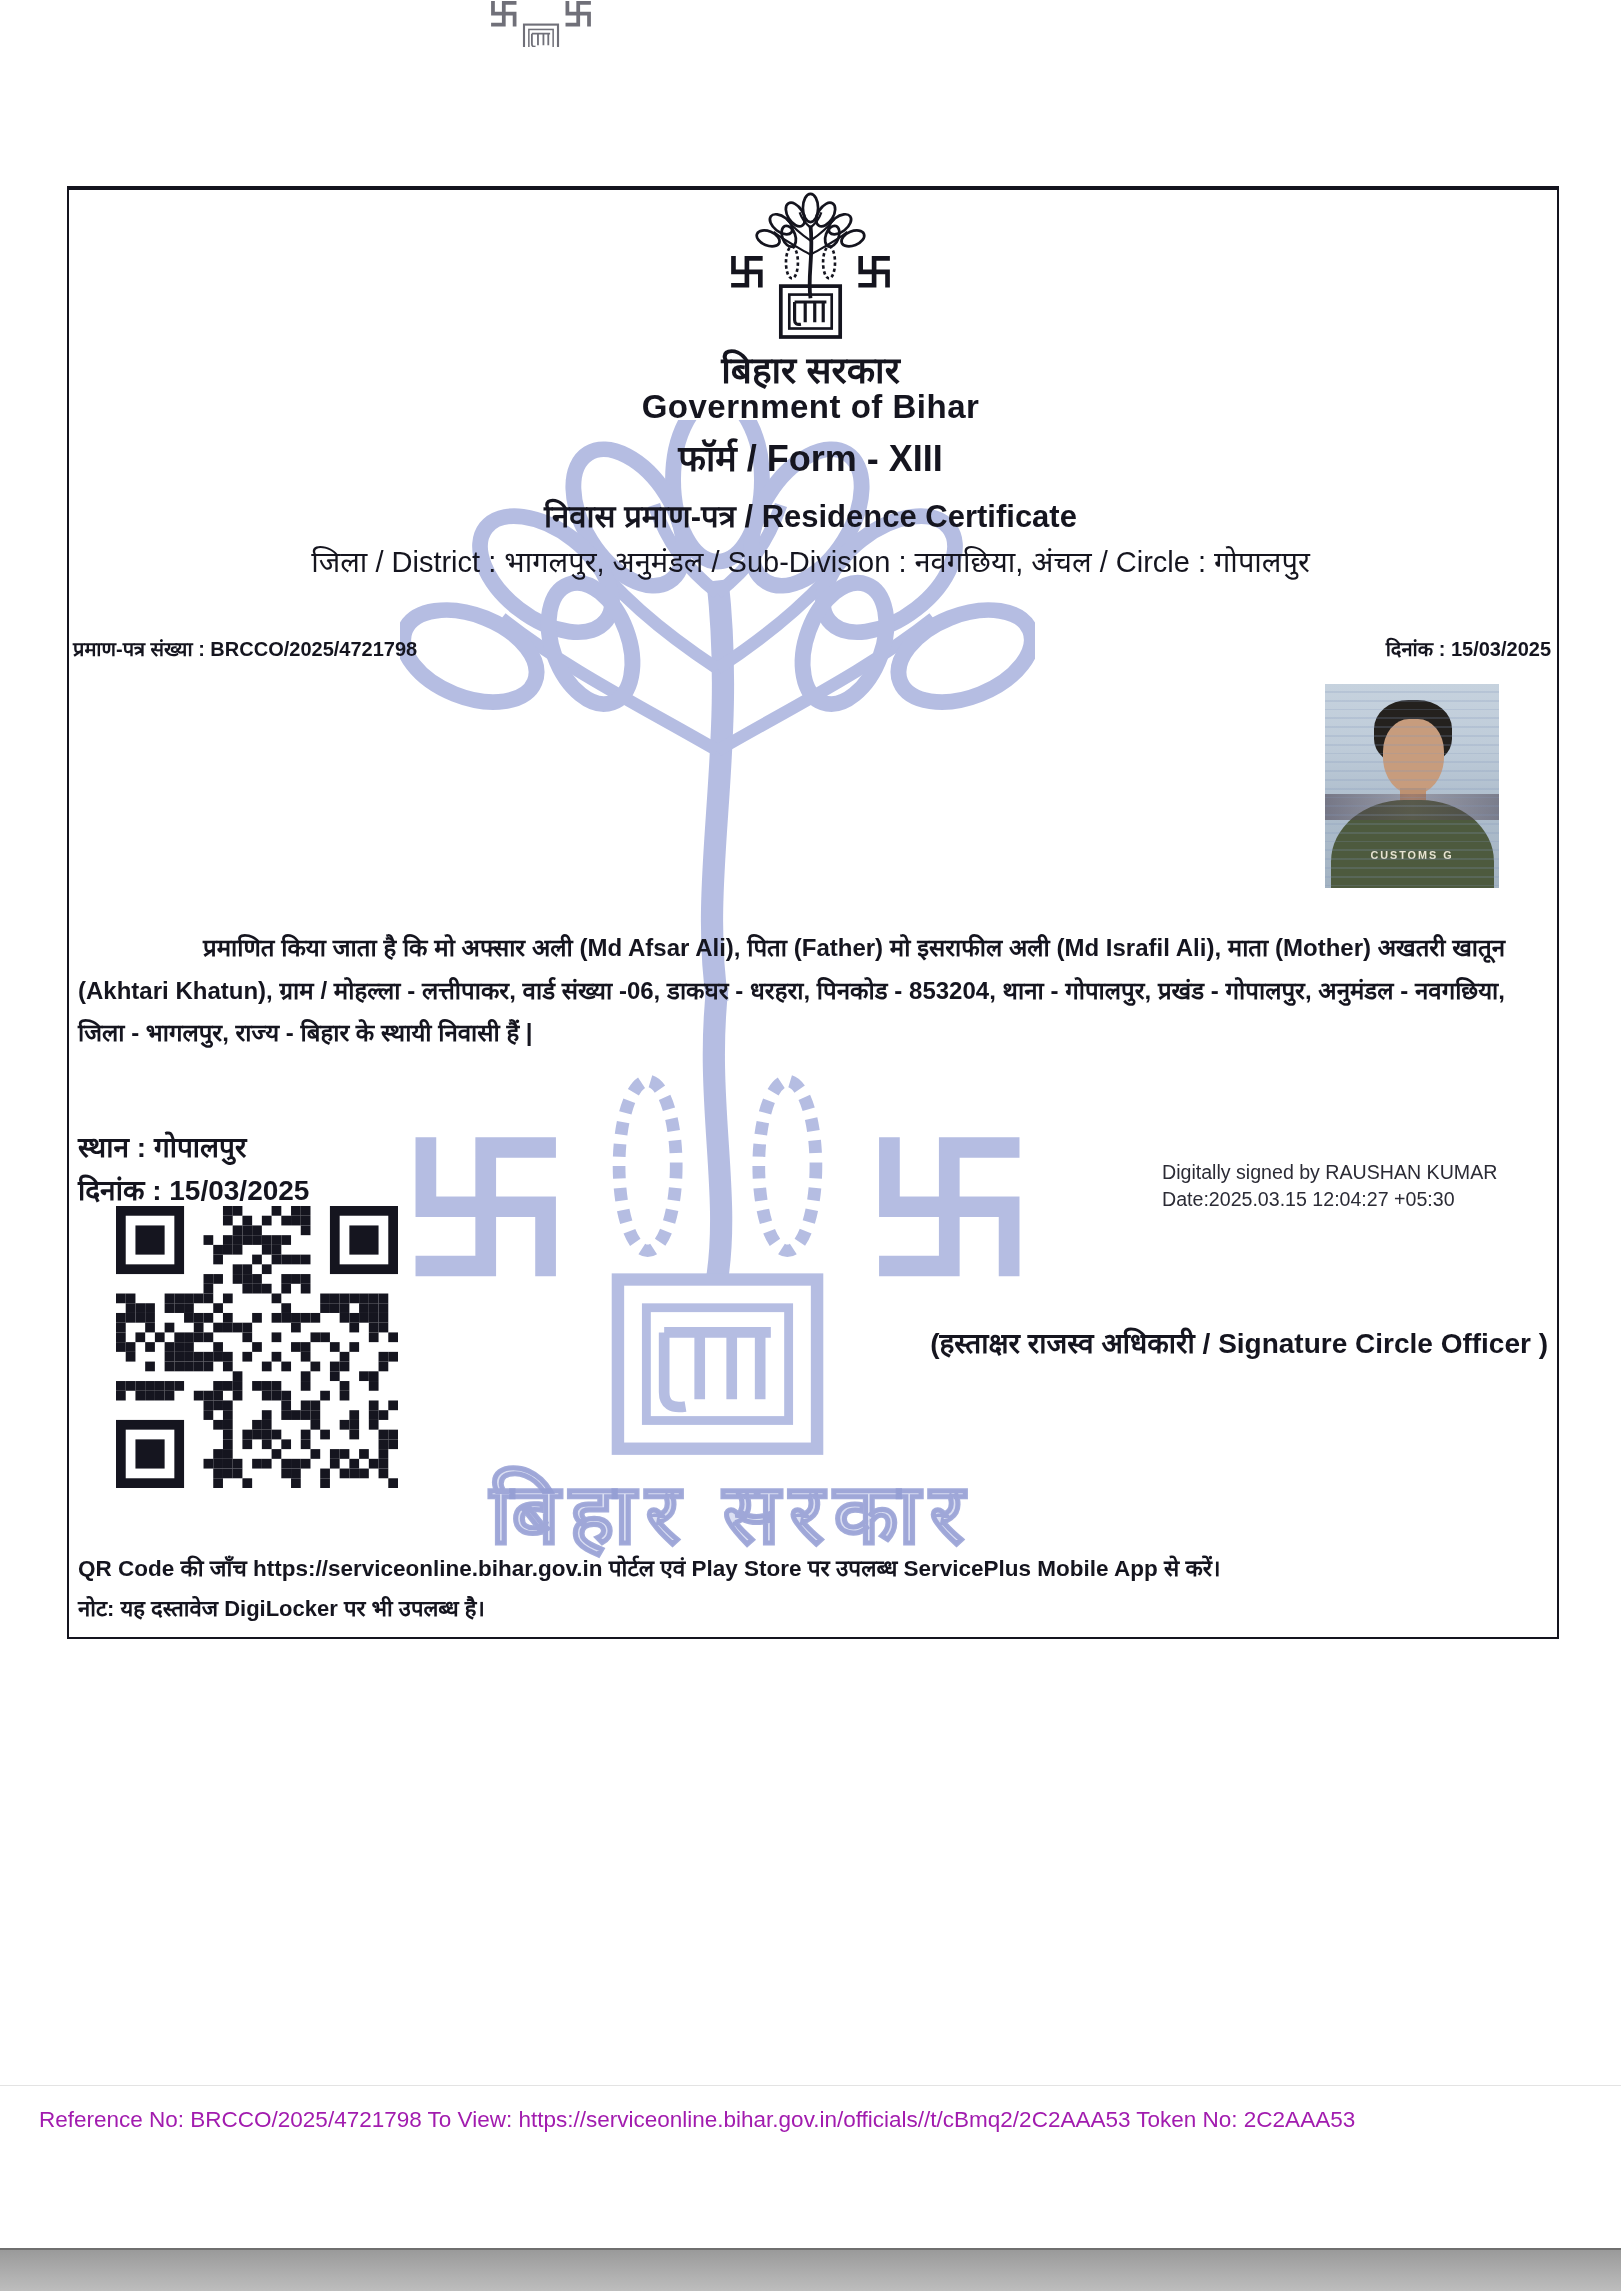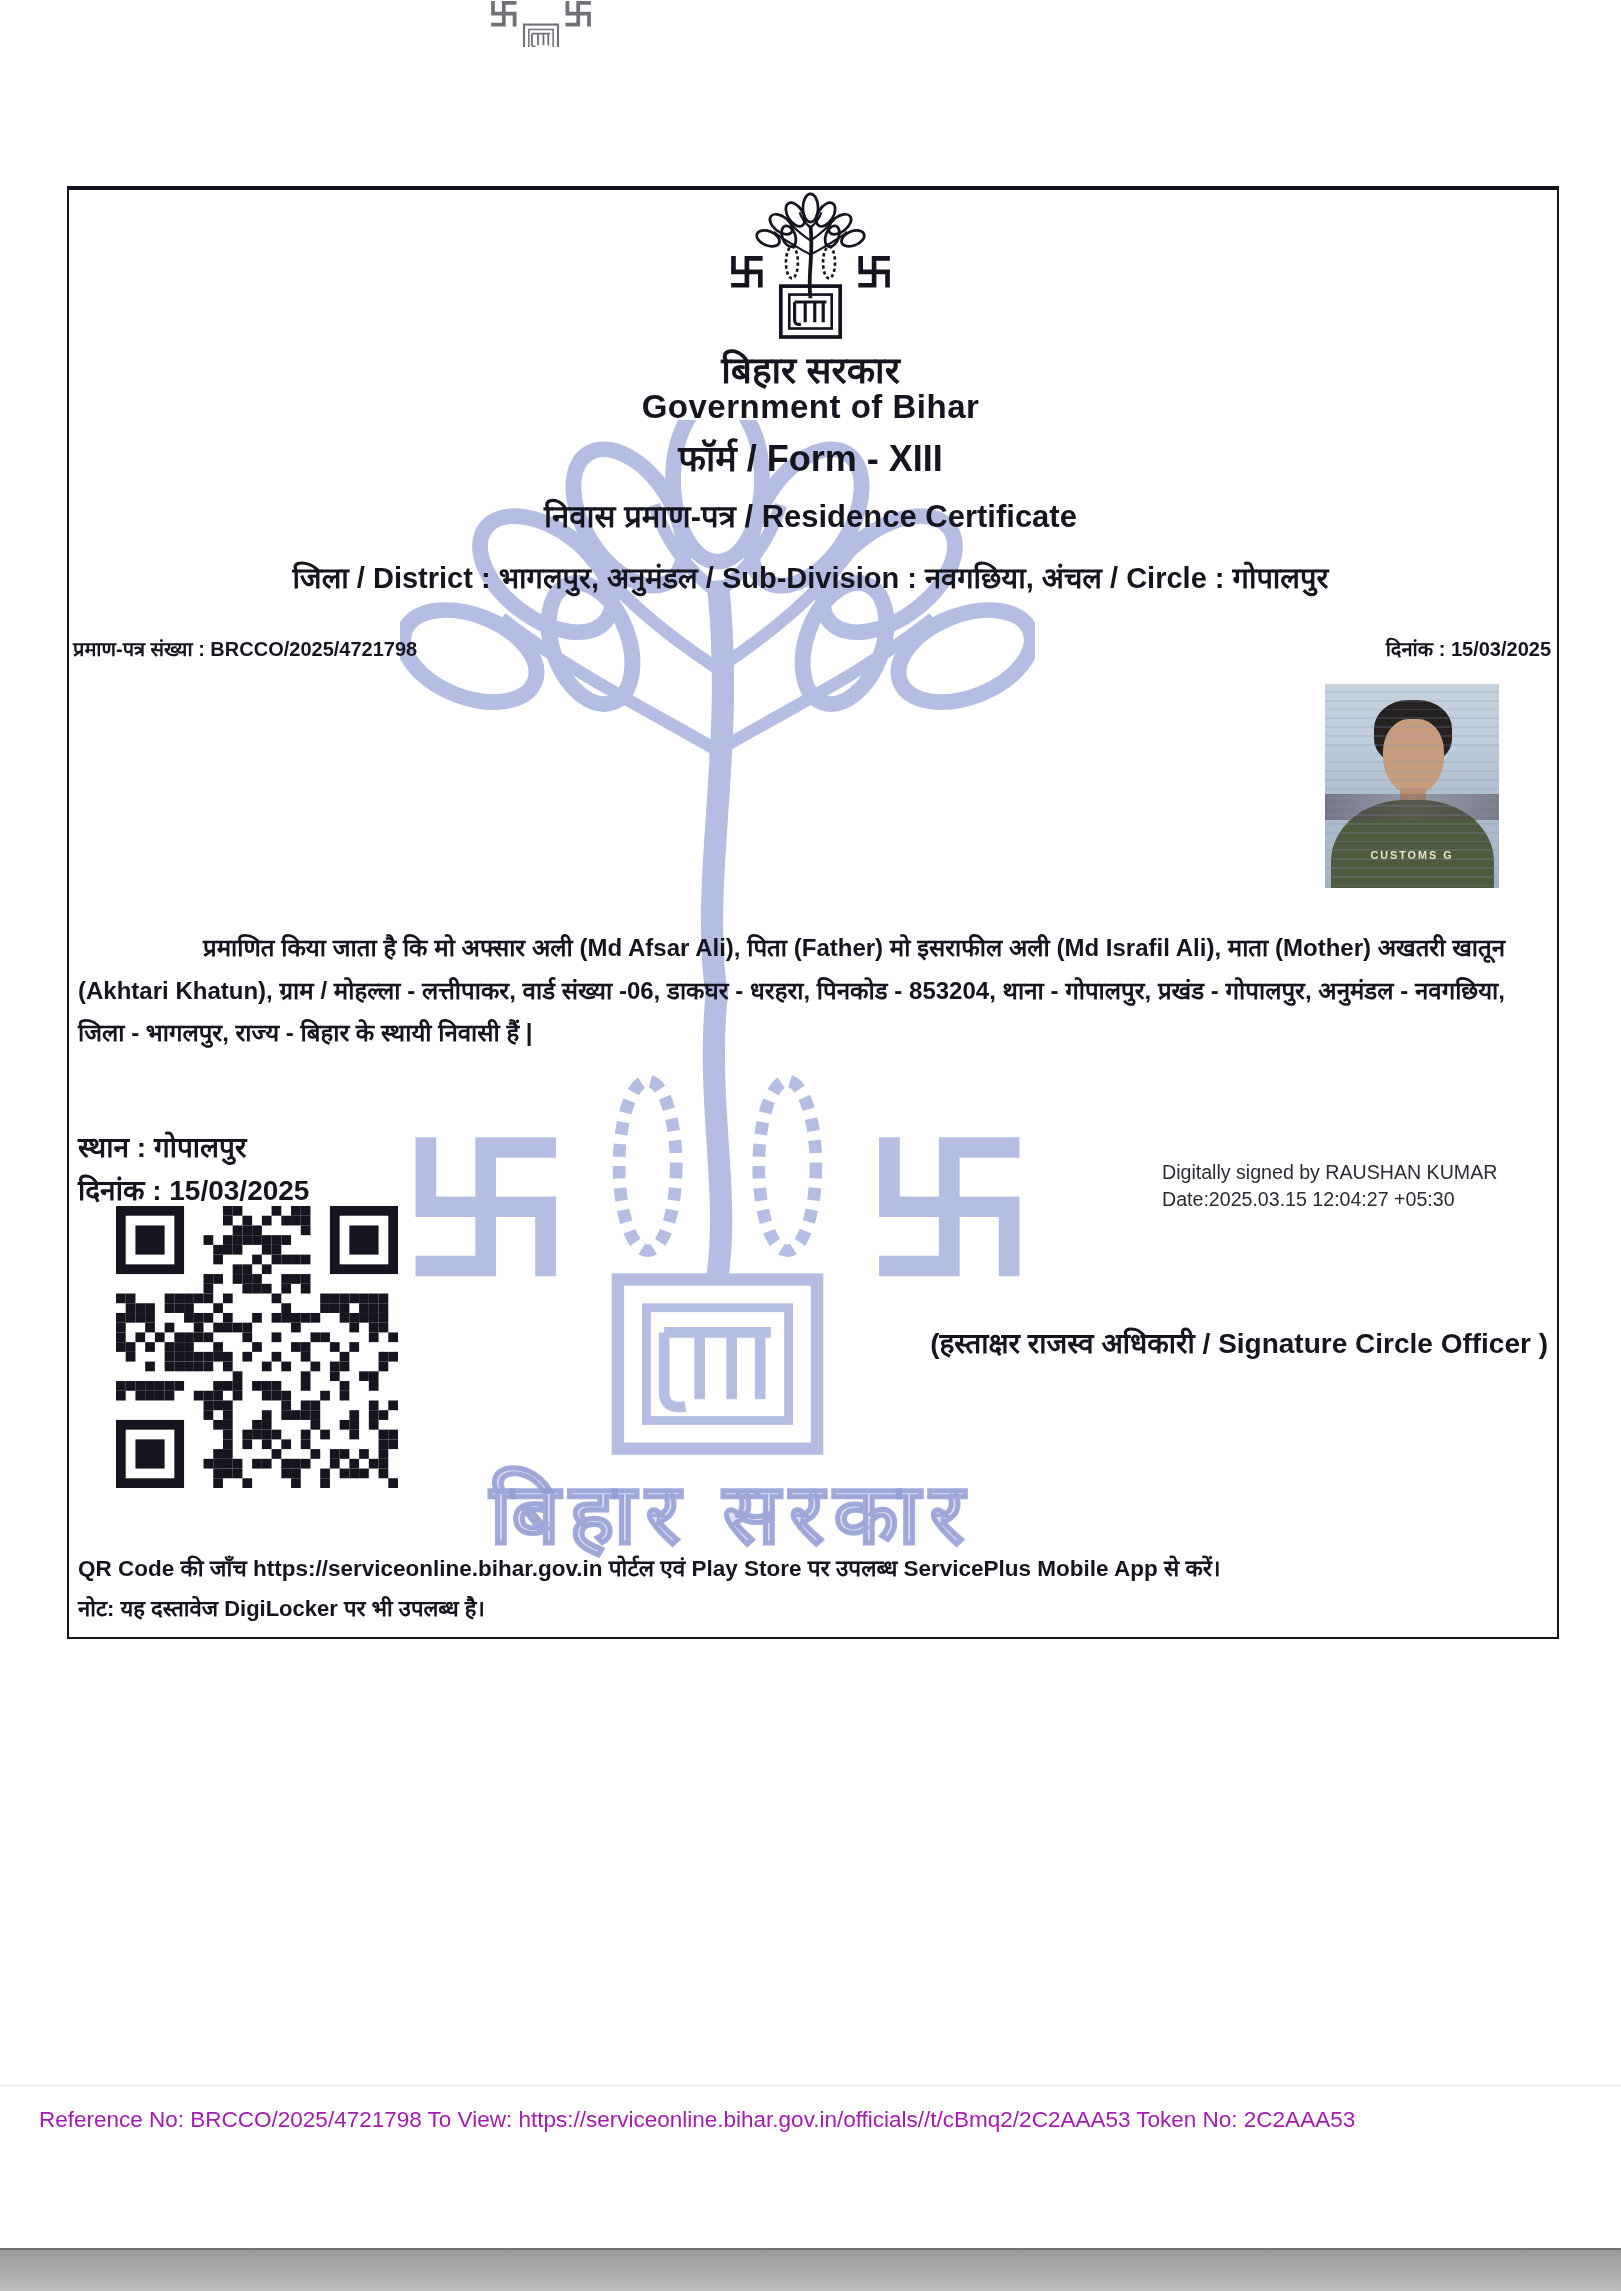--- a/index.html
+++ b/index.html
@@ -24,21 +24,21 @@
     color:rgba(166,175,223,0.40);
     -webkit-text-stroke:2.5px rgba(148,158,212,0.85);
   }
   
   .center-line{left:0;width:1621px;text-align:center;z-index:2;}
   .emblem{left:678px;top:192px;width:265px;height:149px;z-index:2;}
   .org-hi{top:343px;font-size:37px;font-weight:700;}
   .org-en{top:388px;font-size:33px;font-weight:700;letter-spacing:0.5px;}
   .form-line{top:433px;font-size:36px;font-weight:700;}
   .title-line{top:494px;font-size:31px;font-weight:700;}
-  .district-line{top:557px;font-size:29px;font-weight:700;}
+  .district-line{top:541px;font-size:29px;font-weight:400;}
   
   .cert-row{left:73px;top:635px;width:1478px;display:flex;justify-content:space-between;z-index:2;}
   .cert-row div{font-size:20px;font-weight:700;}
   
   .photo{
     left:1325px;top:684px;width:174px;height:204px;z-index:2;overflow:hidden;
     background:linear-gradient(180deg,#c6d2de 0%,#bfccd9 30%,#b0bfce 55%,#a2b2c1 100%);
   }
   .photo .hair{position:absolute;left:49px;top:15.7px;width:78px;height:65px;background:#24211e;border-radius:44% 44% 40% 40%;}
   .photo .face{position:absolute;left:58px;top:35px;width:61px;height:76px;background:#c79c7d;border-radius:46% 46% 54% 54%;}

